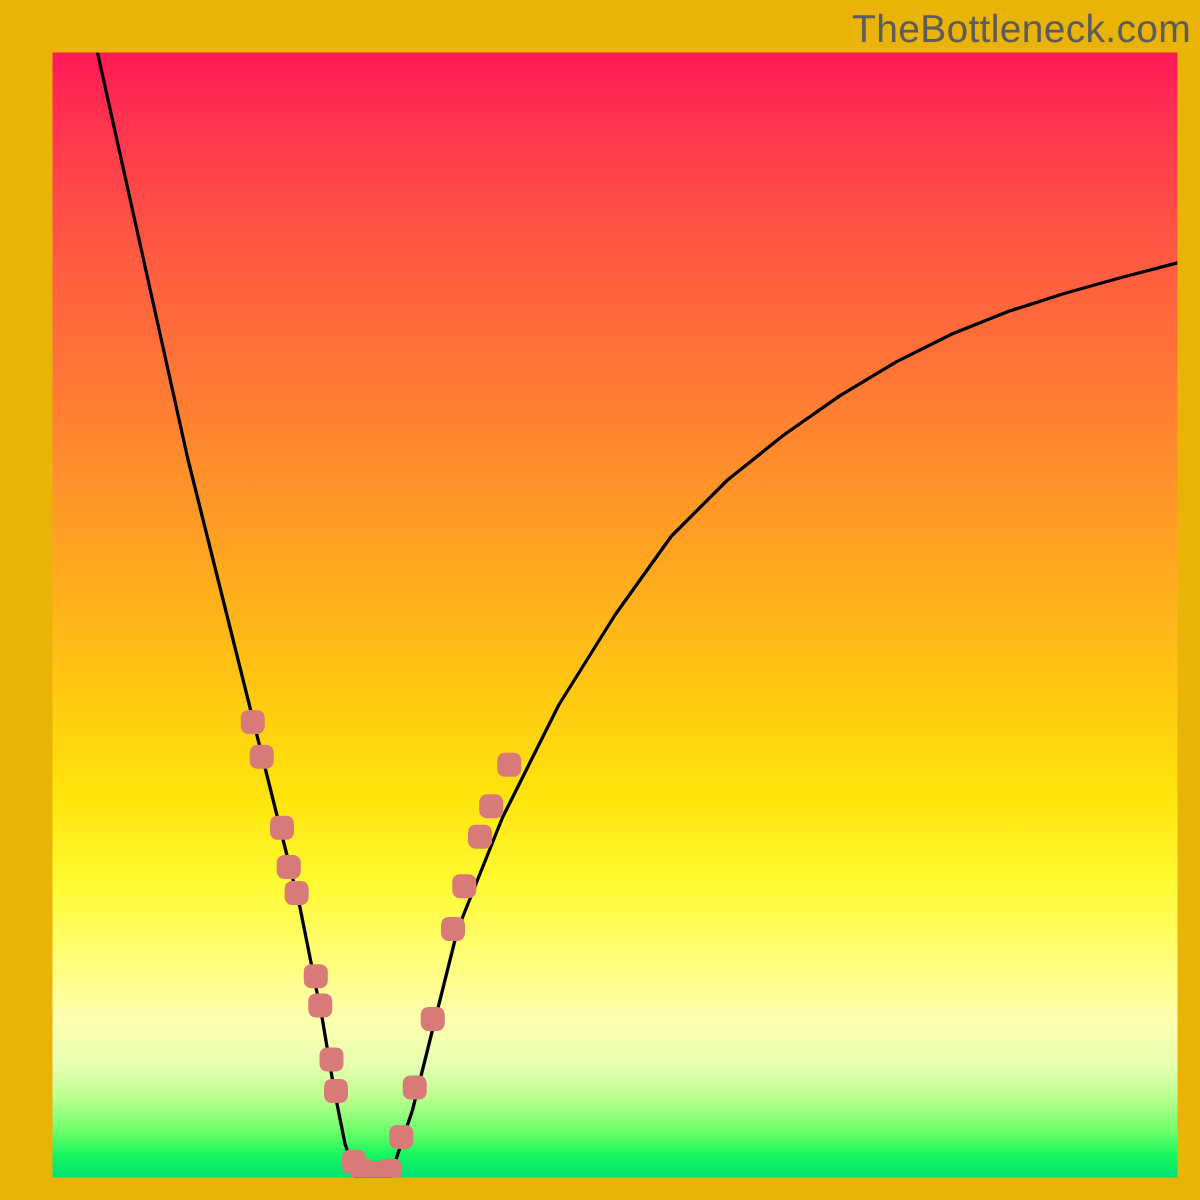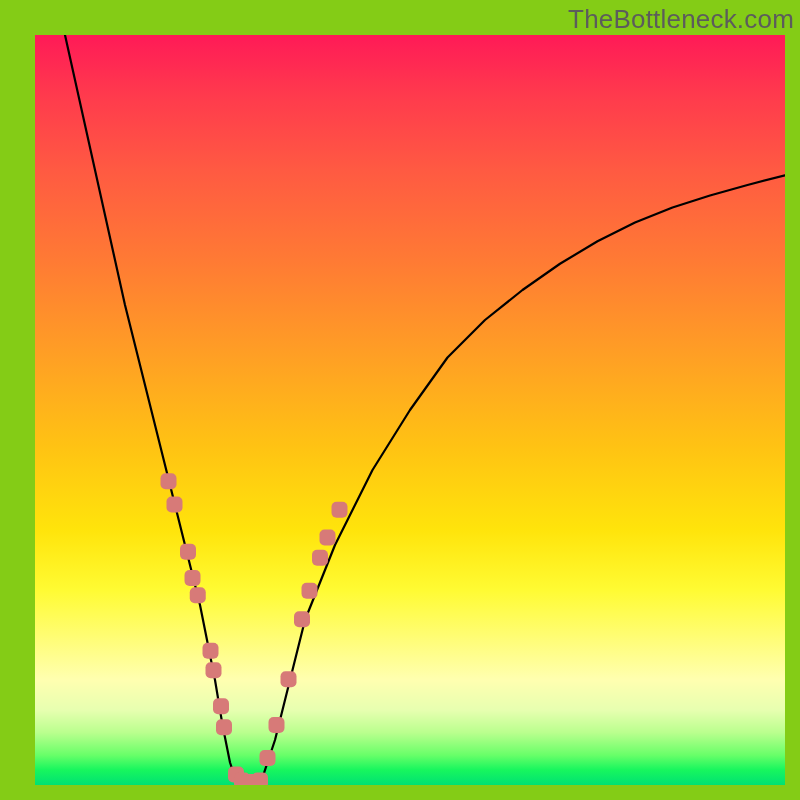--- a/index.html
+++ b/index.html
@@ -10,21 +10,21 @@
     overflow: hidden;
     background: #000;
     font-family: Arial, Helvetica, sans-serif;
   }
   .frame {
     position: absolute;
     left: 0;
     top: 0;
     width: 800px;
     height: 800px;
-    background: #84cc16;
+    background: #eab308;
   }
   .plot-area {
     position: absolute;
     left: 35px;
     top: 35px;
     width: 750px;
     height: 750px;
     
     background: linear-gradient(
       to bottom,

